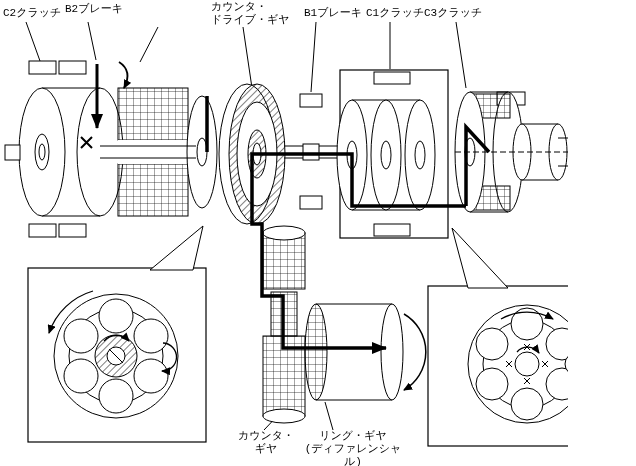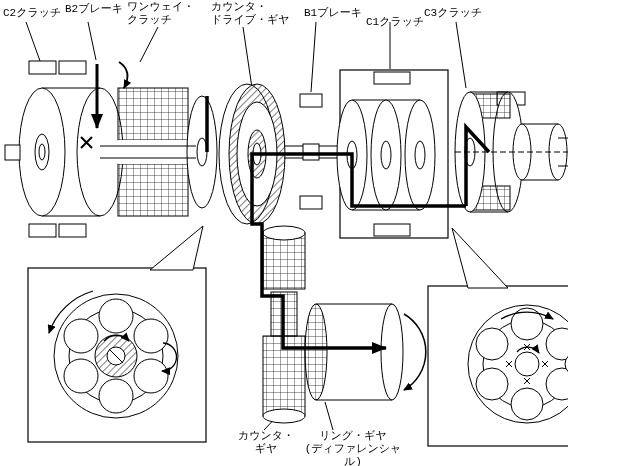--- a/index.html
+++ b/index.html
@@ -187,25 +187,23 @@
     <path d="M207,96 V152" stroke-width="3.5"></path>
     <path d="M466,206 H352 V154 H252 V224 H262 V296 H283 V348 H386" stroke-width="3.5" marker-end="url(#arrBig)"></path>
     <path d="M489,152 L466,127 V206" stroke-width="3.5"></path>
     <path d="M632,152 H608" stroke-width="3.5" marker-end="url(#arrBig)"></path>
     <path d="M618,124 A29,29 0 0 1 618,182" stroke-width="1.5" marker-end="url(#arrSmall)"></path>
   </g>
 </svg>
 
   <div class="label" style="left:3px;top:7px">C2クラッチ</div>
   <div class="label" style="left:65px;top:3px">B2ブレーキ</div>
-  <div class="label" style="left:127px;top:1px">ワンウェイ・
-クラッチ</div>
   <div class="label" style="left:211px;top:1px">カウンタ・
 ドライブ・ギヤ</div>
   <div class="label" style="left:304px;top:7px">B1ブレーキ</div>
-  <div class="label" style="left:366px;top:16px">C1クラッチ</div>
+  <div class="label" style="left:366px;top:7px">C1クラッチ</div>
   <div class="label" style="left:424px;top:7px">C3クラッチ</div>
   <div class="label center" style="left:237px;top:430px;width:58px">カウンタ・
 ギヤ</div>
   <div class="label center" style="left:297px;top:430px;width:112px">リング・ギヤ
 (ディファレンシャル)</div>
 
 </div>
 
 </body></html>

